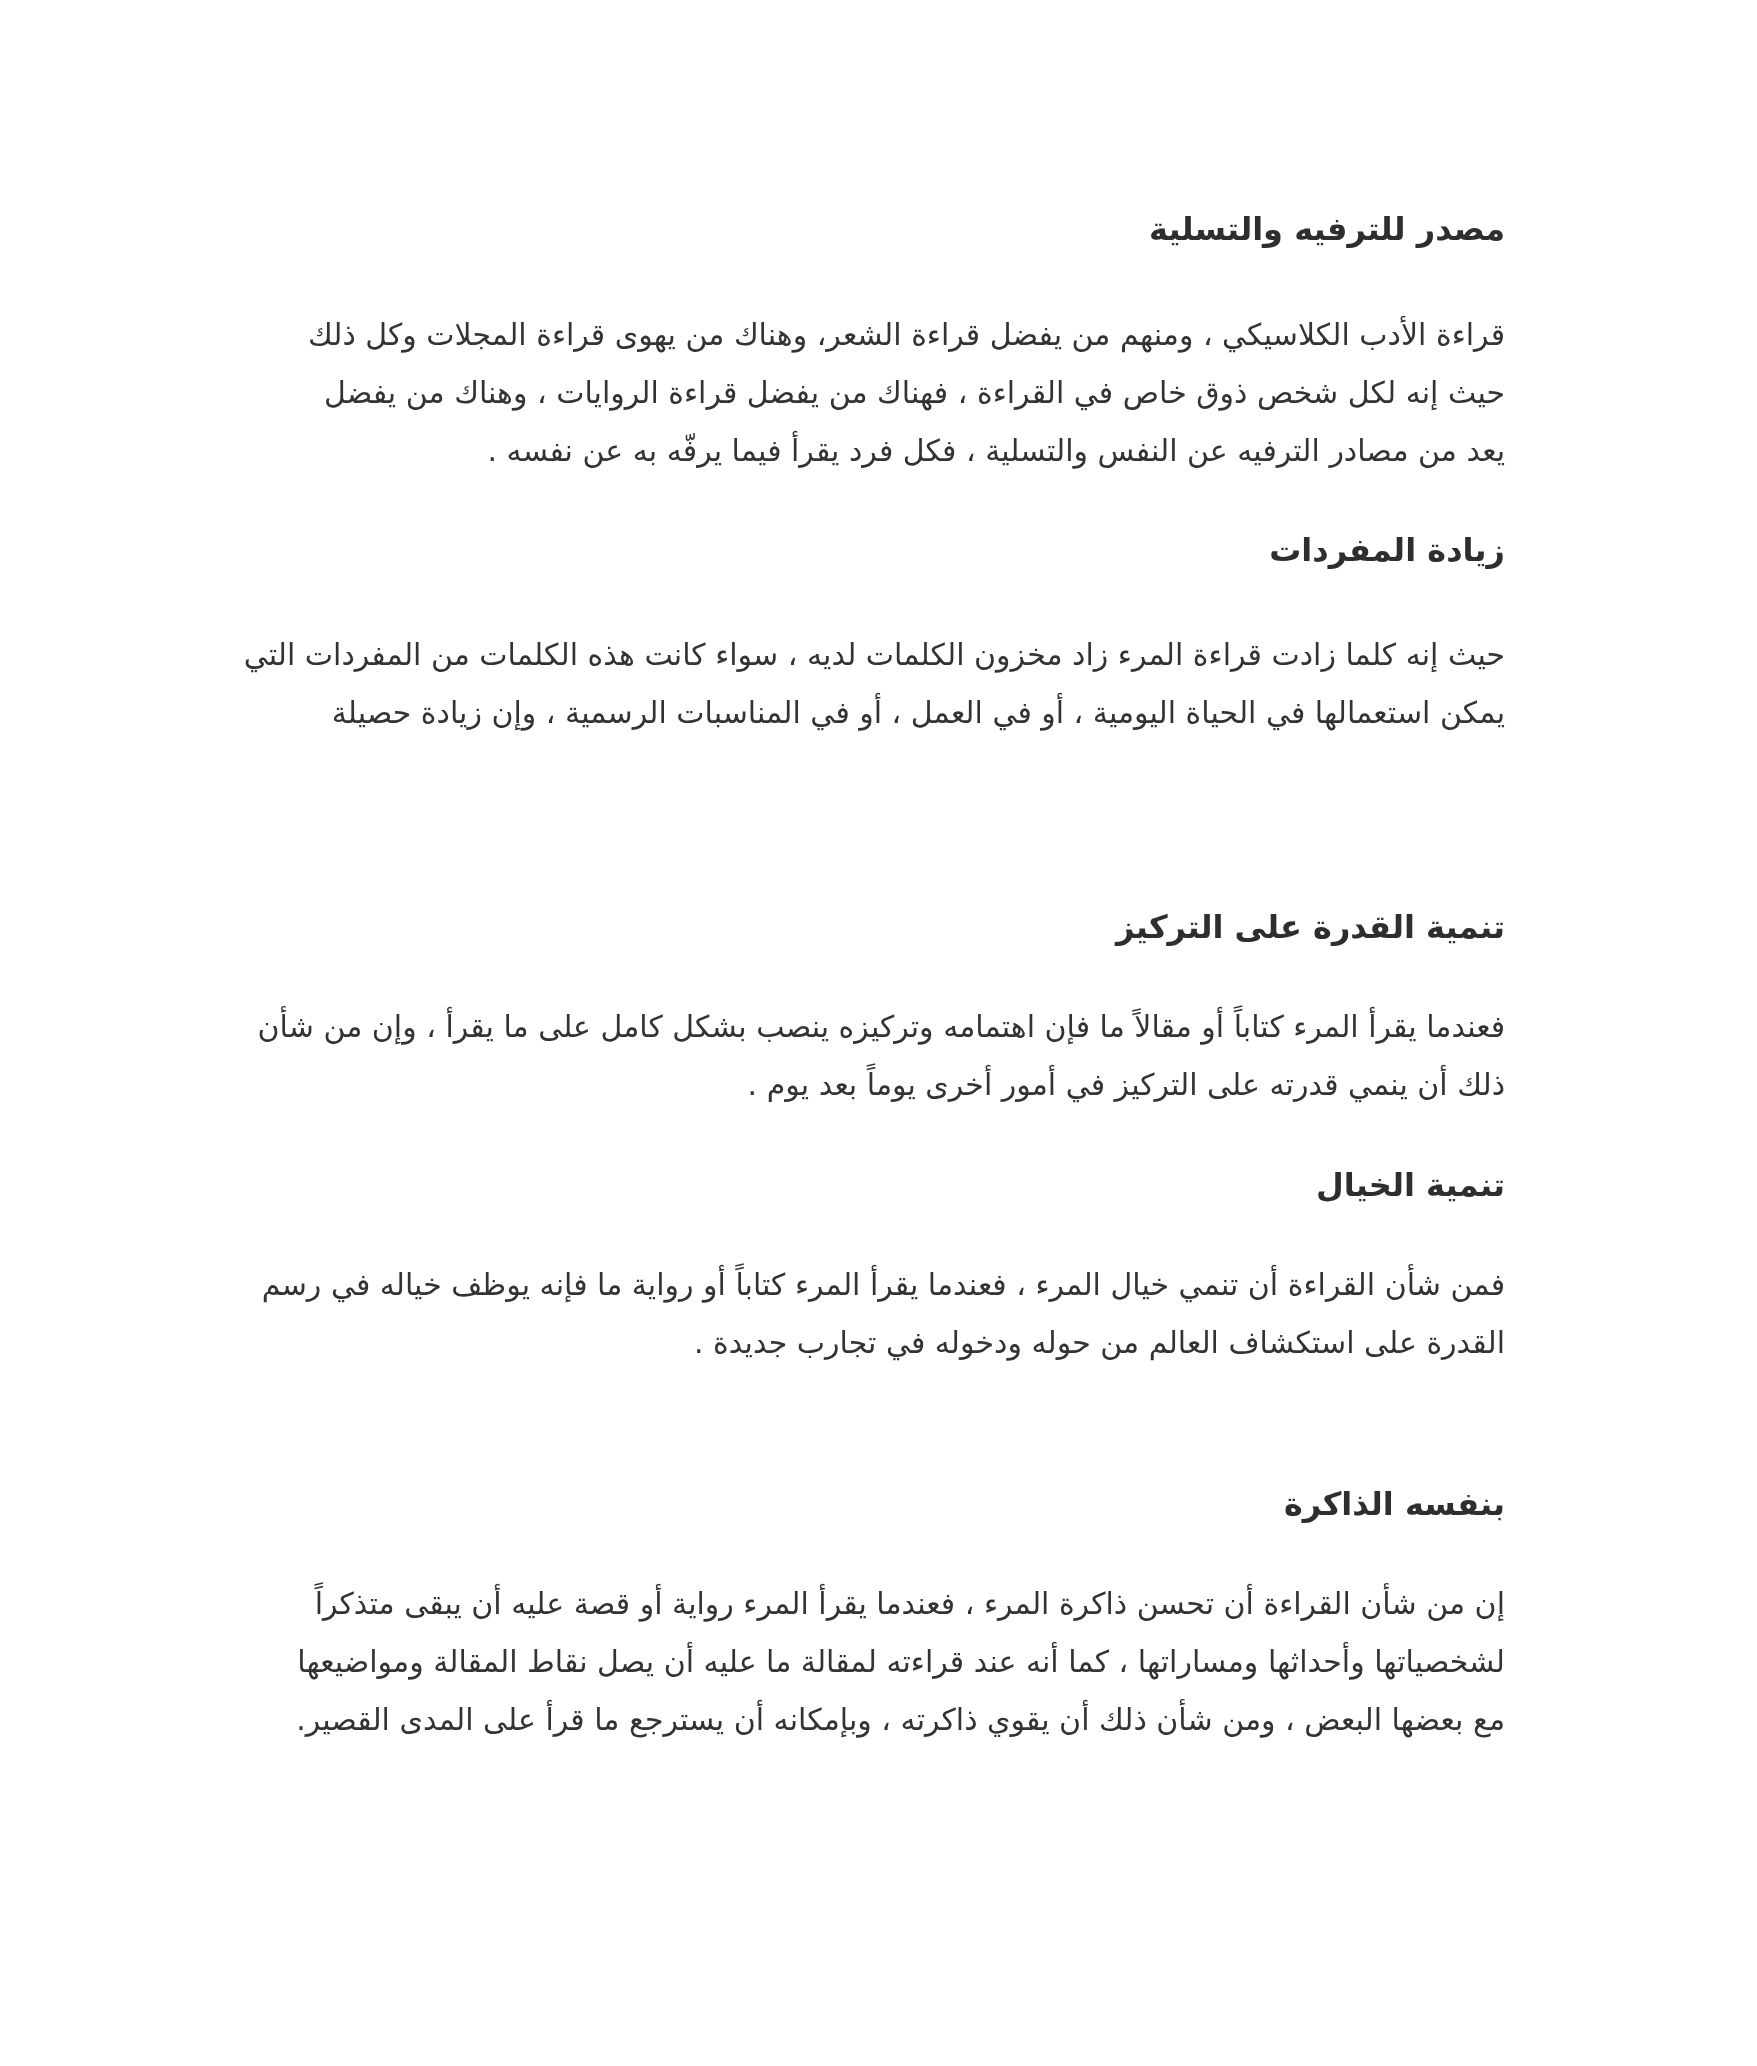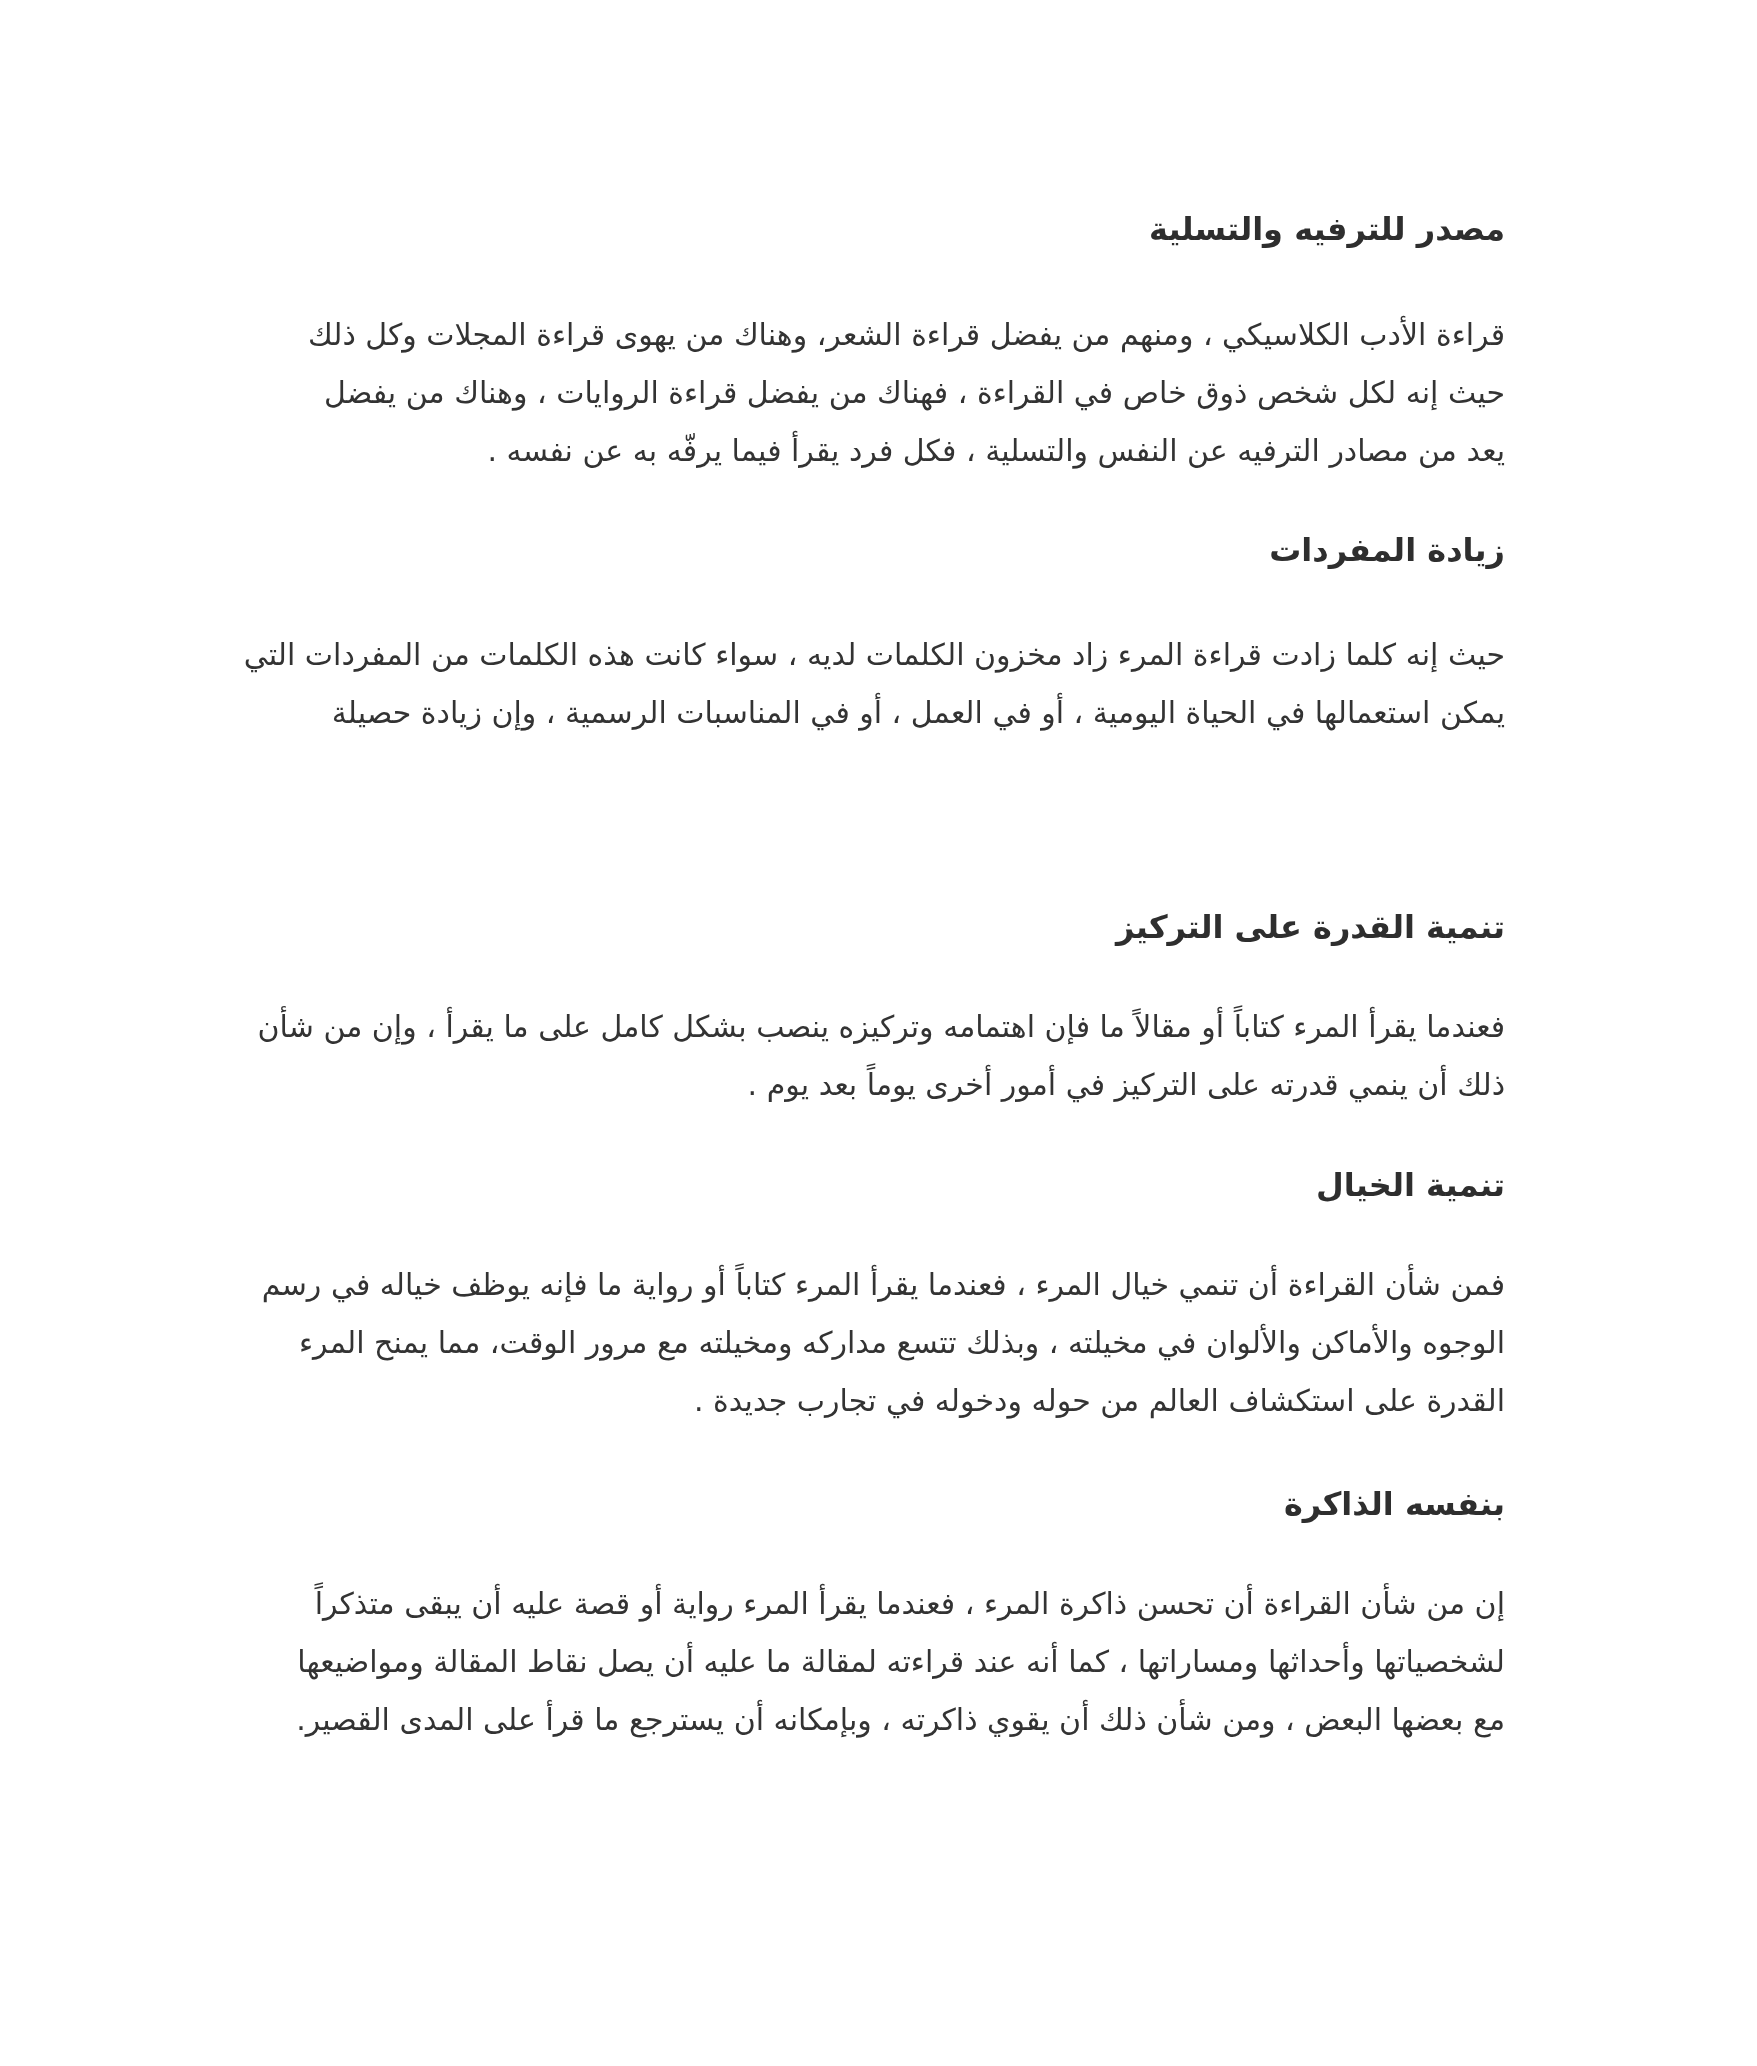--- a/index.html
+++ b/index.html
@@ -83,21 +83,20 @@
 
   <h2 class="heading" style="top:907px">تنمية القدرة على التركيز</h2>
   <div class="para" style="top:998px">
     <div class="line">فعندما يقرأ المرء كتاباً أو مقالاً ما فإن اهتمامه وتركيزه ينصب بشكل كامل على ما يقرأ ، وإن من شأن</div>
     <div class="line">ذلك أن ينمي قدرته على التركيز في أمور أخرى يوماً بعد يوم .</div>
   </div>
 
   <h2 class="heading" style="top:1165px">تنمية الخيال</h2>
   <div class="para" style="top:1256px">
     <div class="line">فمن شأن القراءة أن تنمي خيال المرء ، فعندما يقرأ المرء كتاباً أو رواية ما فإنه يوظف خياله في رسم</div>
-    <div class="line">الوجوه والأماكن والألوان في مخيلته ، وبذلك تتسع مداركه ومخيلته مع مرور الوقت، مما يمنح المرء</div>
     <div class="line">القدرة على استكشاف العالم من حوله ودخوله في تجارب جديدة .</div>
   </div>
 
   <h2 class="heading" style="top:1484px">بنفسه الذاكرة</h2>
   <div class="para" style="top:1575px">
     <div class="line">إن من شأن القراءة أن تحسن ذاكرة المرء ، فعندما يقرأ المرء رواية أو قصة عليه أن يبقى متذكراً</div>
     <div class="line">لشخصياتها وأحداثها ومساراتها ، كما أنه عند قراءته لمقالة ما عليه أن يصل نقاط المقالة ومواضيعها</div>
     <div class="line">مع بعضها البعض ، ومن شأن ذلك أن يقوي ذاكرته ، وبإمكانه أن يسترجع ما قرأ على المدى القصير.</div>
   </div>
 

